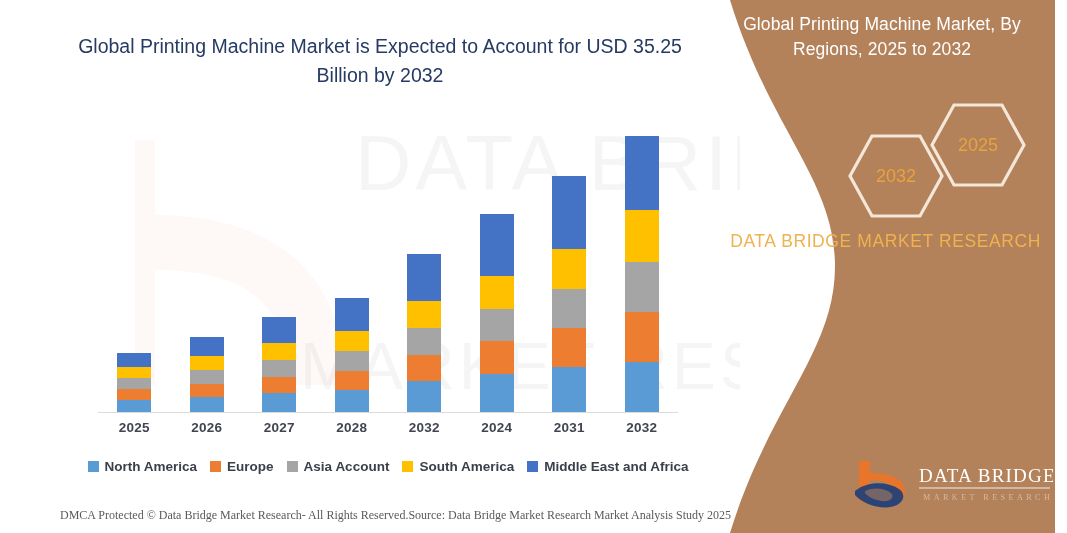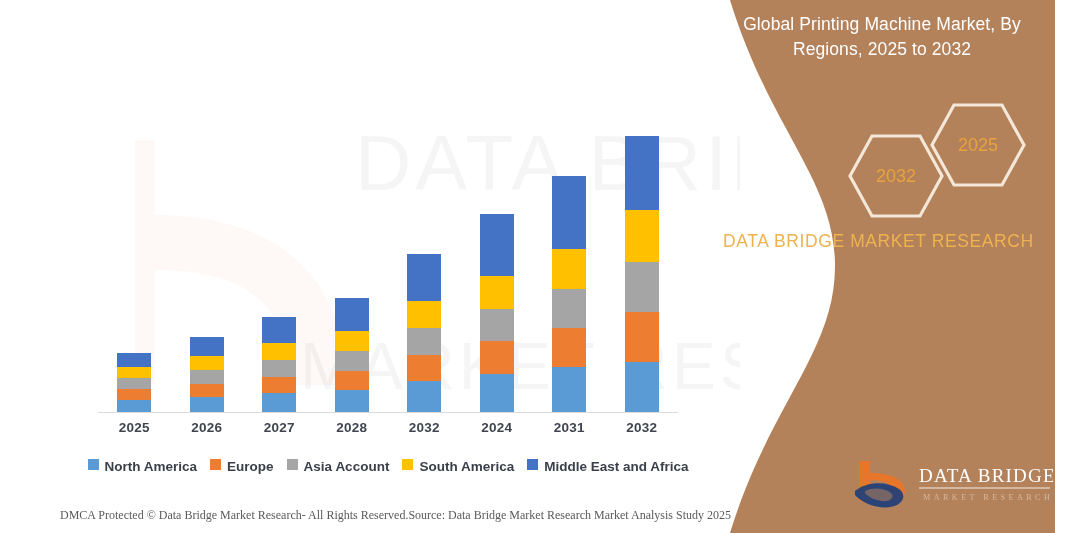--- a/index.html
+++ b/index.html
@@ -30,21 +30,21 @@
     display:flex; align-items:center; justify-content:center;
     color:#e8a33d; font-size: 18px; font-weight: 400;
   }
   .hex svg { position:absolute; inset:0; width:100%; height:100%; }
   .hex span { position: relative; z-index:2; }
   .hex-2025 { left: 135px; top: 2px; }
   .hex-2032 { left: 53px;  top: 33px; }
 
   .panel-brand {
     position: absolute; top: 228px; left: 48px; width: 318px;
-    text-align: left; color: #efb24f; font-size: 17.5px; line-height: 1.5;
+    text-align: right; color: #efb24f; font-size: 17.5px; line-height: 1.5;
     letter-spacing: .6px;
   }
 
   
   .dbmr-logo { position: absolute; left: 178px; top: 455px; width: 200px; height: 56px; }
   .dbmr-logo svg { display:block; }
 
   
   .chart-title {
     position: absolute; top: 32px; left: 60px; width: 640px;
@@ -87,21 +87,21 @@
   }
   .xlabel {
     width: 70px; text-align:center; font-size: 13.5px; font-weight: bold;
     color: #404550; letter-spacing:.2px;
   }
 
   .legend {
     position:absolute; left: 98px; top: 455px; width: 580px; height: 22px;
     display:flex; align-items:center; justify-content:center; gap: 13px;
   }
-  .legend-item { display:flex; gap: 6px; }
+  .legend-item { display:flex; align-items:center; gap: 6px; }
   .legend-swatch { width: 11px; height: 11px; display:inline-block; }
   .legend-label { font-size: 13.5px; font-weight: bold; color: #3a3f4a; white-space:nowrap; }
 
   .footer {
     position:absolute; left: 60px; top: 508px; width: 640px;
     display:flex; justify-content: space-between; align-items:center;
     font-family: "Liberation Serif", serif;
     font-size: 12px; color: #5a5a5a;
   }
   .footer span { white-space: nowrap; }
@@ -115,20 +115,21 @@
     <div class="wm-b">
       <svg viewBox="0 0 300 290" width="300" height="290" aria-hidden="true">
         <path d="M40 20 L40 265 L60 265 L60 20 Z" fill="#f3b9a0" opacity=".45"></path>
         <path d="M60 95 C 175 95, 250 150, 250 265 L 195 265 C 195 175, 140 150, 60 150 Z" fill="#f3b9a0" opacity=".45"></path>
       </svg>
     </div>
     <div class="wm-text wm-1">DATA BRIDGE</div>
     <div class="wm-text wm-2">MARKET RESEARCH</div>
   </div>
 
+  <div class="chart-title">Global Printing Machine Market is Expected to Account for USD 35.25 Billion by 2032</div>
 
   <div class="plot">
     <div class="axis-line"></div>
     <div class="bars" id="bars">
         <div class="bar-col">
           <div class="bar">
             <div class="seg" title="Middle East and Africa 2025: 1.79 Billion" style="background: rgb(68, 114, 196); height: 14.0153px;"></div>
             <div class="seg" title="South America 2025: 1.4 Billion" style="background: rgb(255, 192, 0); height: 10.9617px;"></div>
             <div class="seg" title="Asia Pacific 2025: 1.4 Billion" style="background: rgb(165, 165, 165); height: 10.9617px;"></div>
             <div class="seg" title="Europe 2025: 1.4 Billion" style="background: rgb(237, 125, 49); height: 10.9617px;"></div>

